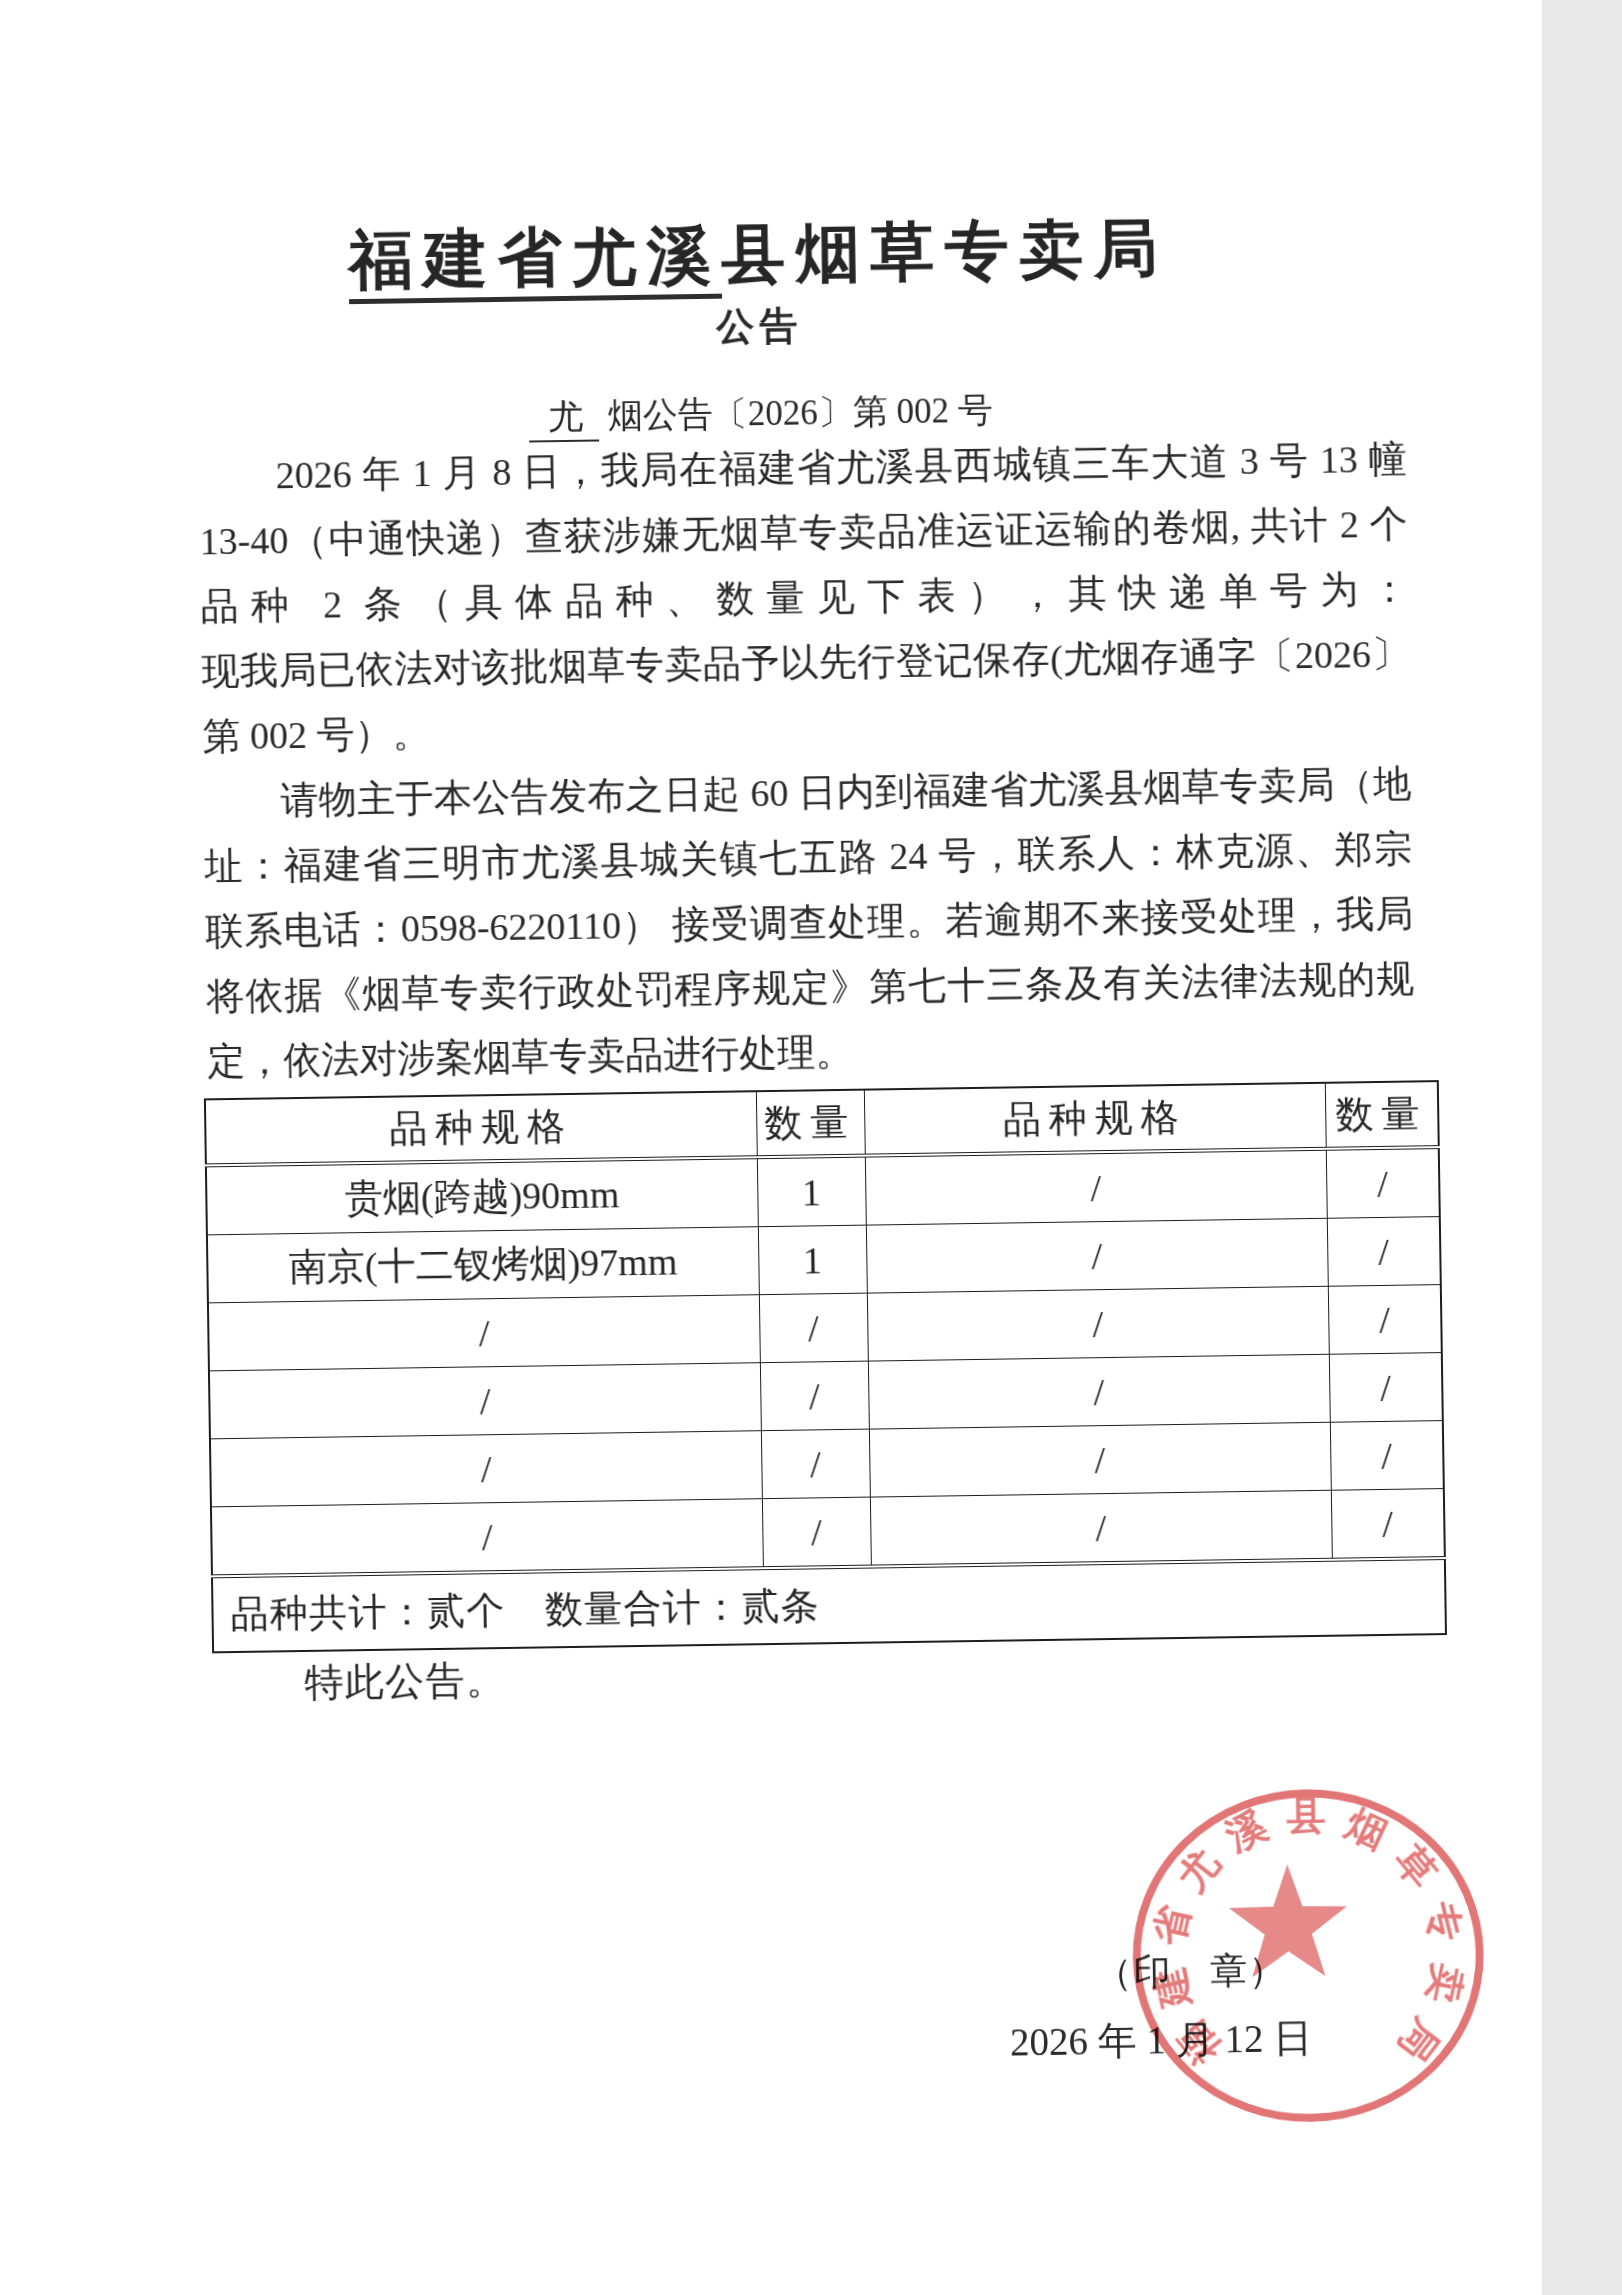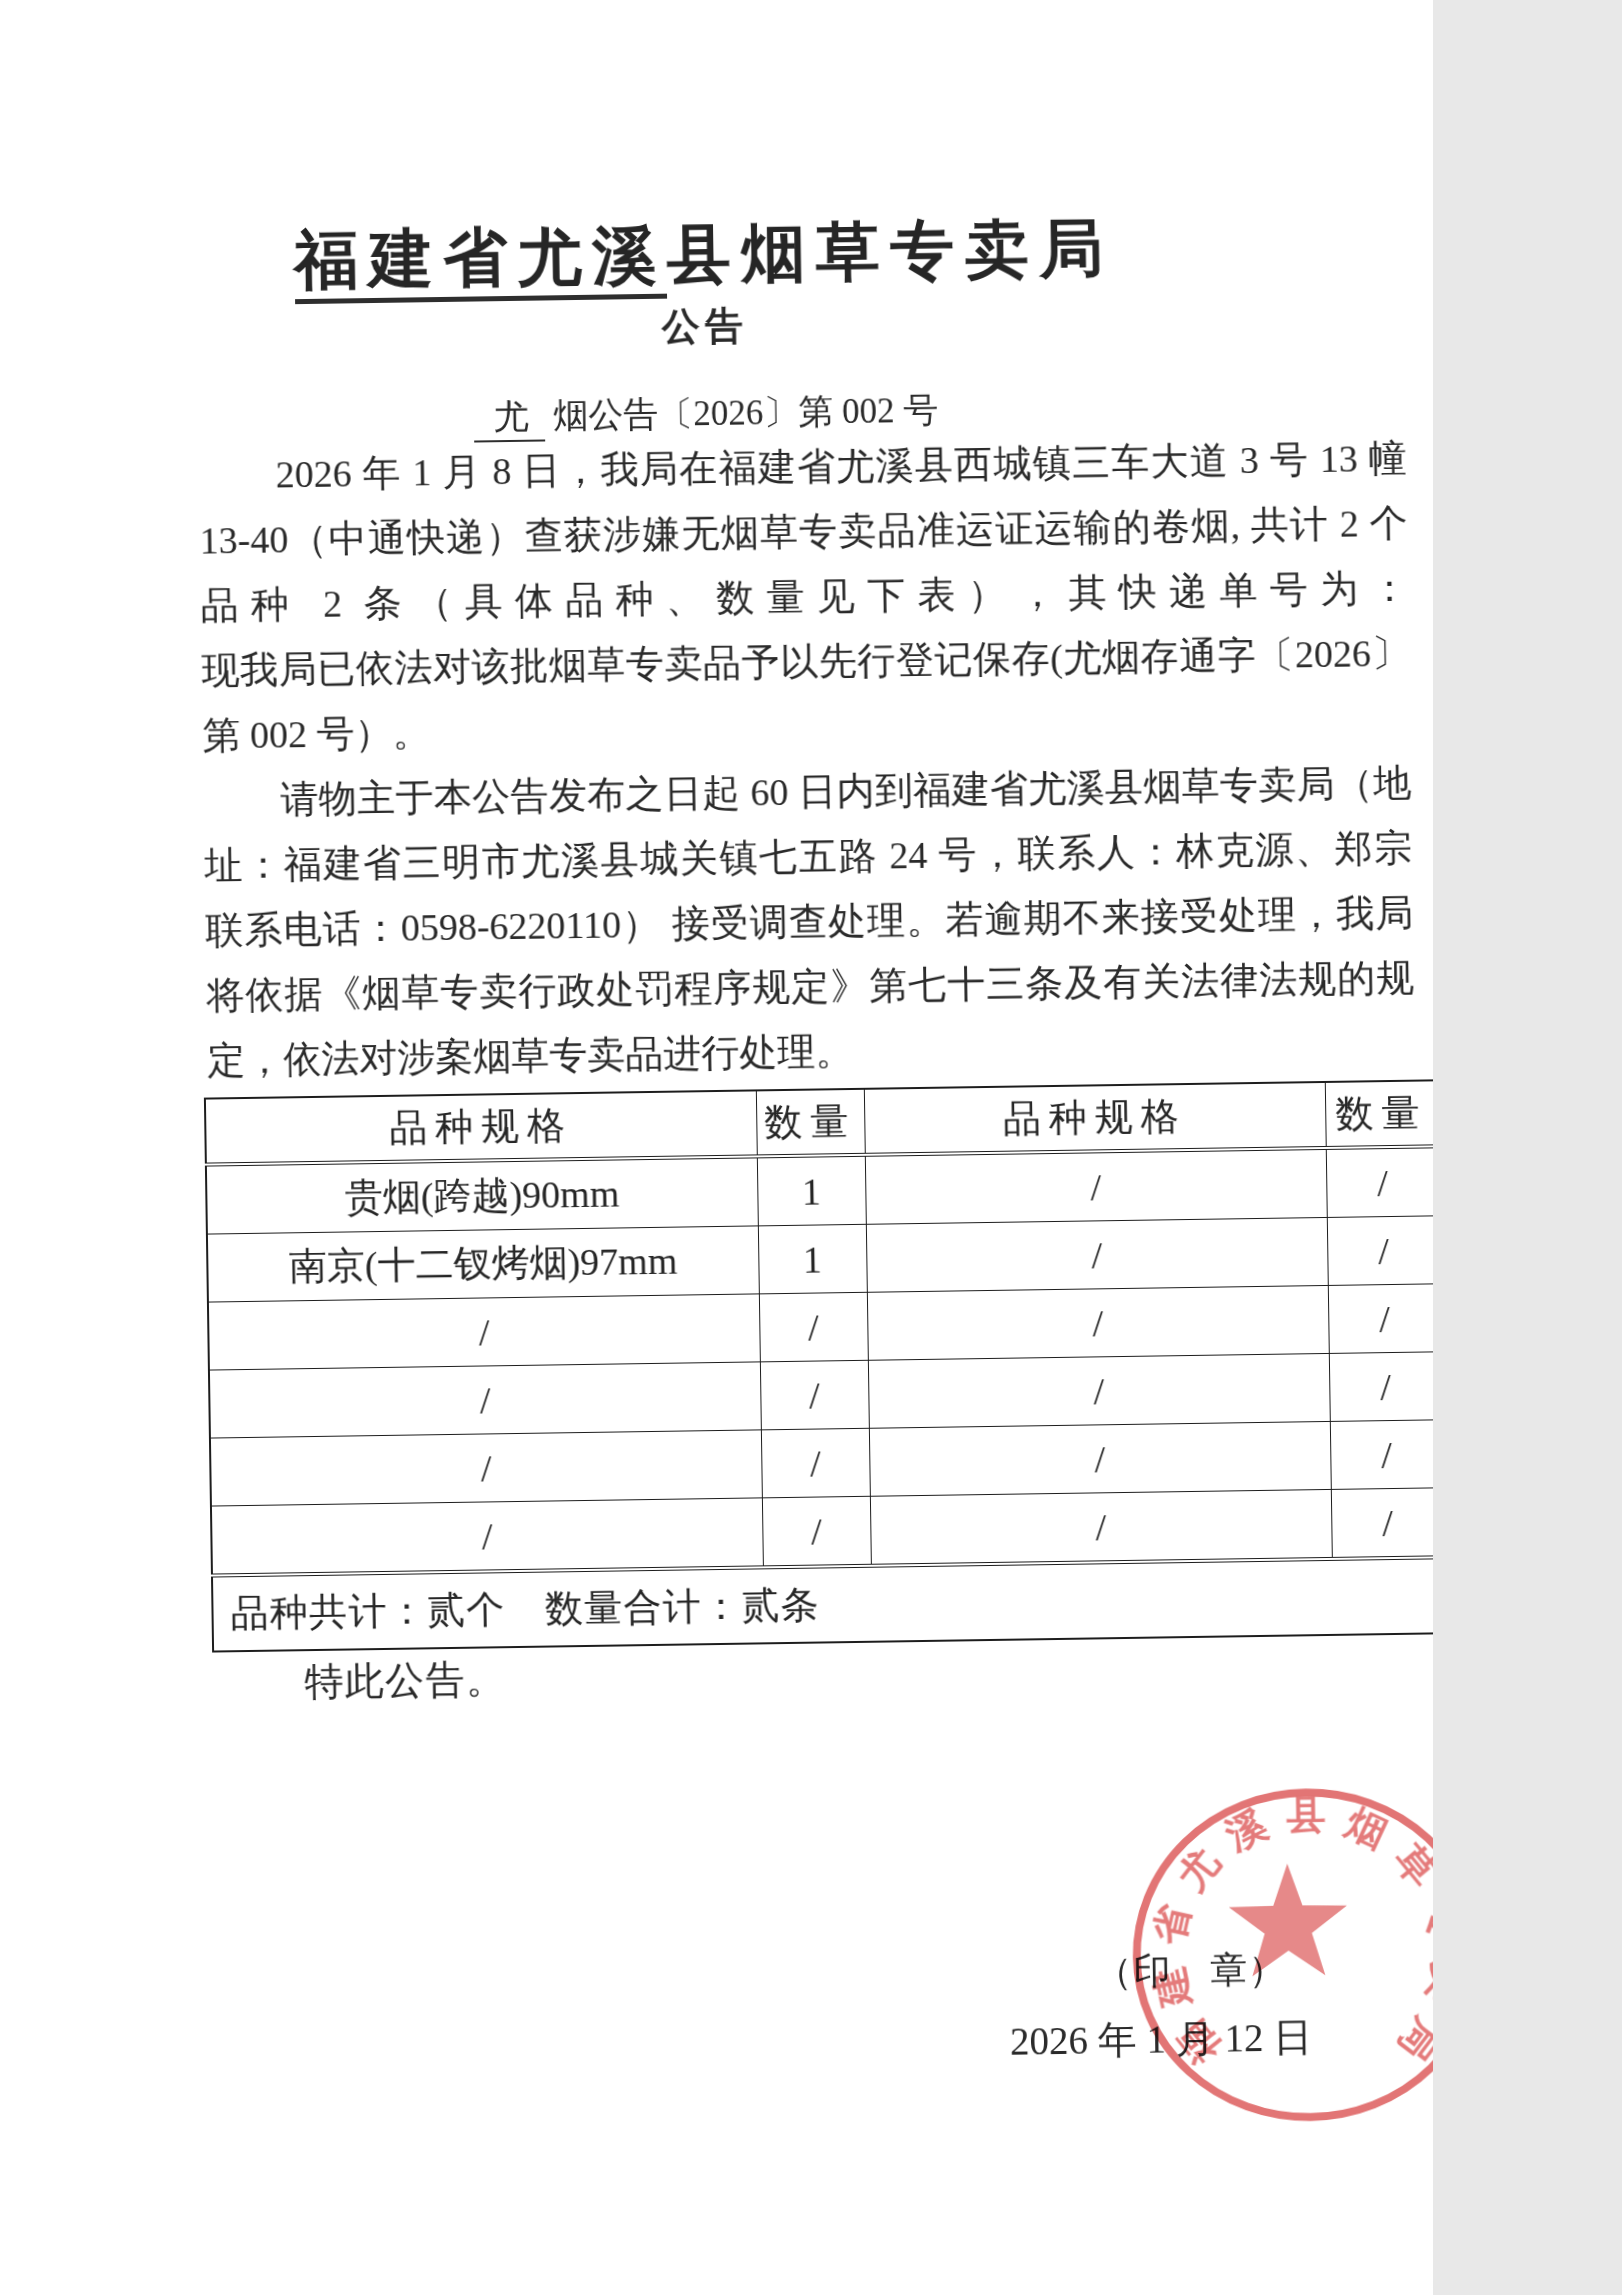--- a/index.html
+++ b/index.html
@@ -1,17 +1,17 @@
 <!DOCTYPE html>
 <html style="font-size:10.5px"><head>
 <meta charset="utf-8">
 <style>
   html,body{margin:0;padding:0;background:#e8e8e8;}
   .page{
-    position:relative;width:1433px;height:2295px;background:#ffffff;
+    position:relative;width:1542px;height:2295px;background:#ffffff;
     overflow:hidden;font-family:"Liberation Serif","DejaVu Serif",serif;
     color:#2a2a2a;
   }
   .sheet{position:absolute;left:0;top:0;width:100%;height:100%;
     transform:rotate(-0.85deg);transform-origin:50% 48%;}
   
   .doc-title{position:absolute;top:211px;left:0;width:100%;margin:0;
     text-align:center;font-size:64px;font-weight:bold;letter-spacing:10.5px;
     color:#262626;white-space:nowrap;}
   .doc-title .u{border-bottom:5.2px solid #2e2e2e;padding-bottom:2.6px;}

